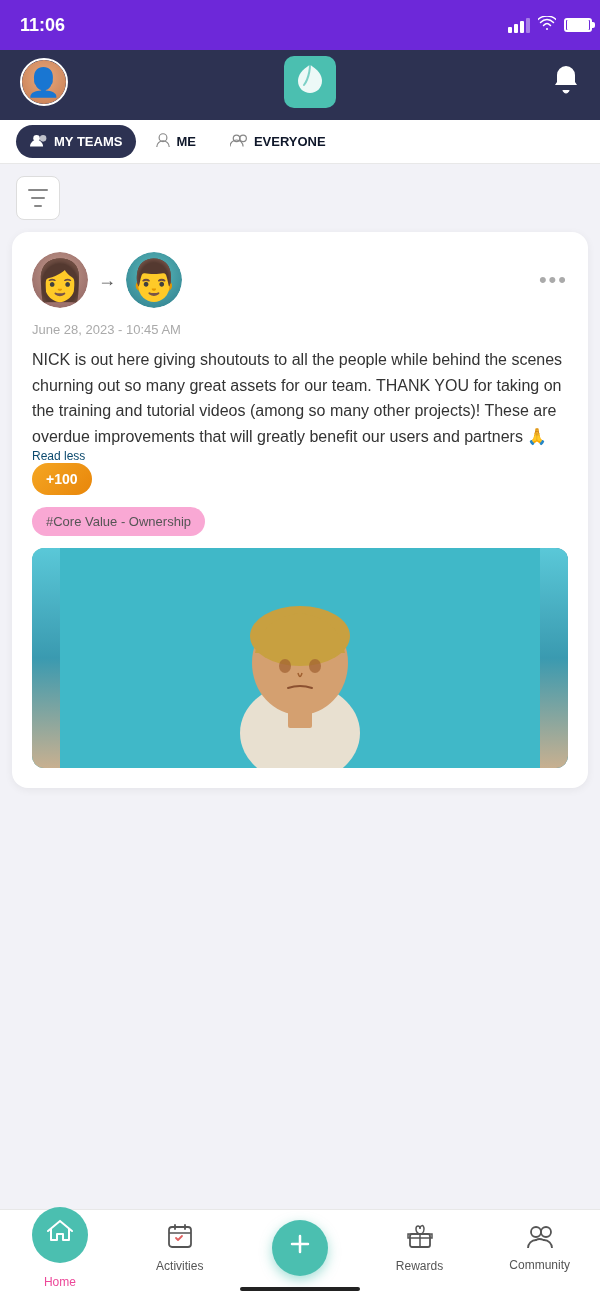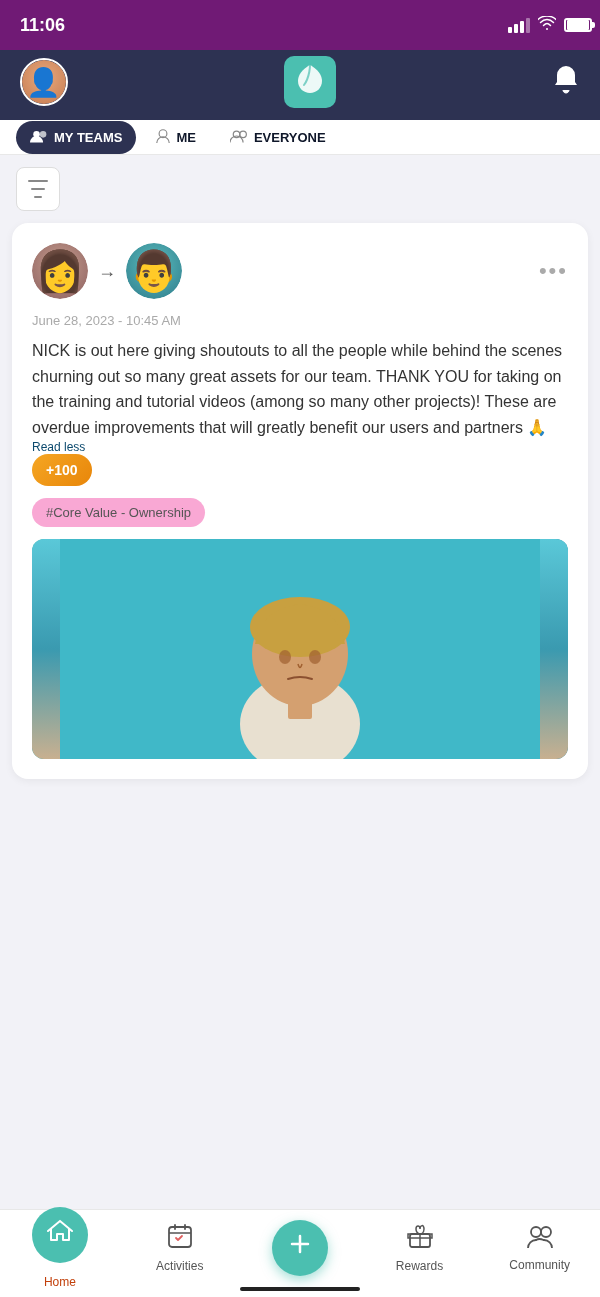--- a/index.html
+++ b/index.html
@@ -7,21 +7,21 @@
     body {
       width: 600px;
       min-height: 1297px;
       font-family: -apple-system, BlinkMacSystemFont, 'Segoe UI', sans-serif;
       background: #f2f2f7;
       overflow-x: hidden;
     }
 
     
     .status-bar {
-      background: #701a75;
+      background: #6d28d9;
       color: white;
       display: flex;
       align-items: center;
       justify-content: space-between;
       padding: 10px 8px 10px 20px;
       height: 50px;
     }
     .status-time {
       font-size: 18px;
       font-weight: 600;
@@ -109,21 +109,21 @@
       color: white;
     }
 
     
     .tab-bar {
       background: white;
       display: flex;
       align-items: center;
       padding: 0 16px;
       border-bottom: 1px solid #e8e8e8;
-      height: 35px;
+      height: 44px;
       gap: 6px;
     }
     .tab-item {
       display: flex;
       align-items: center;
       gap: 6px;
       padding: 8px 14px;
       border-radius: 20px;
       font-size: 13px;
       font-weight: 600;
@@ -304,21 +304,21 @@
       color: #555;
     }
     .nav-label {
       font-size: 12px;
       color: #555;
     }
     .nav-item.active .nav-icon {
       color: #4bbfb0;
     }
     .nav-item.active .nav-label {
-      color: #c2410c;
+      color: #ec4899;
       margin-top: 8px;
     }
     .nav-home-bg {
       width: 56px;
       height: 56px;
       background: #4bbfb0;
       border-radius: 50%;
       display: flex;
       align-items: center;
       justify-content: center;

